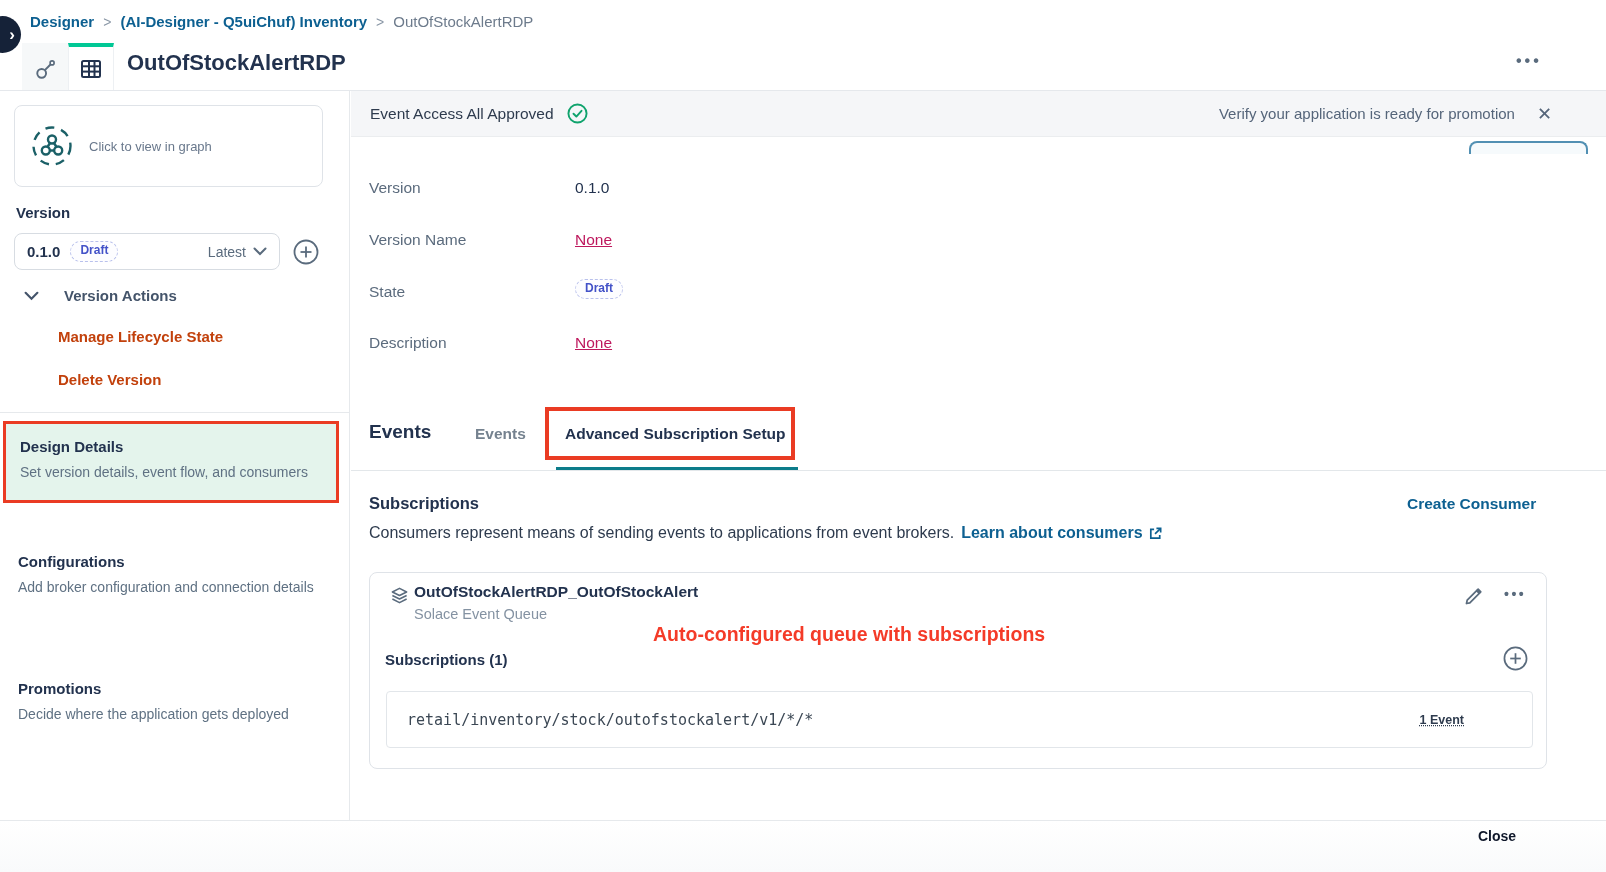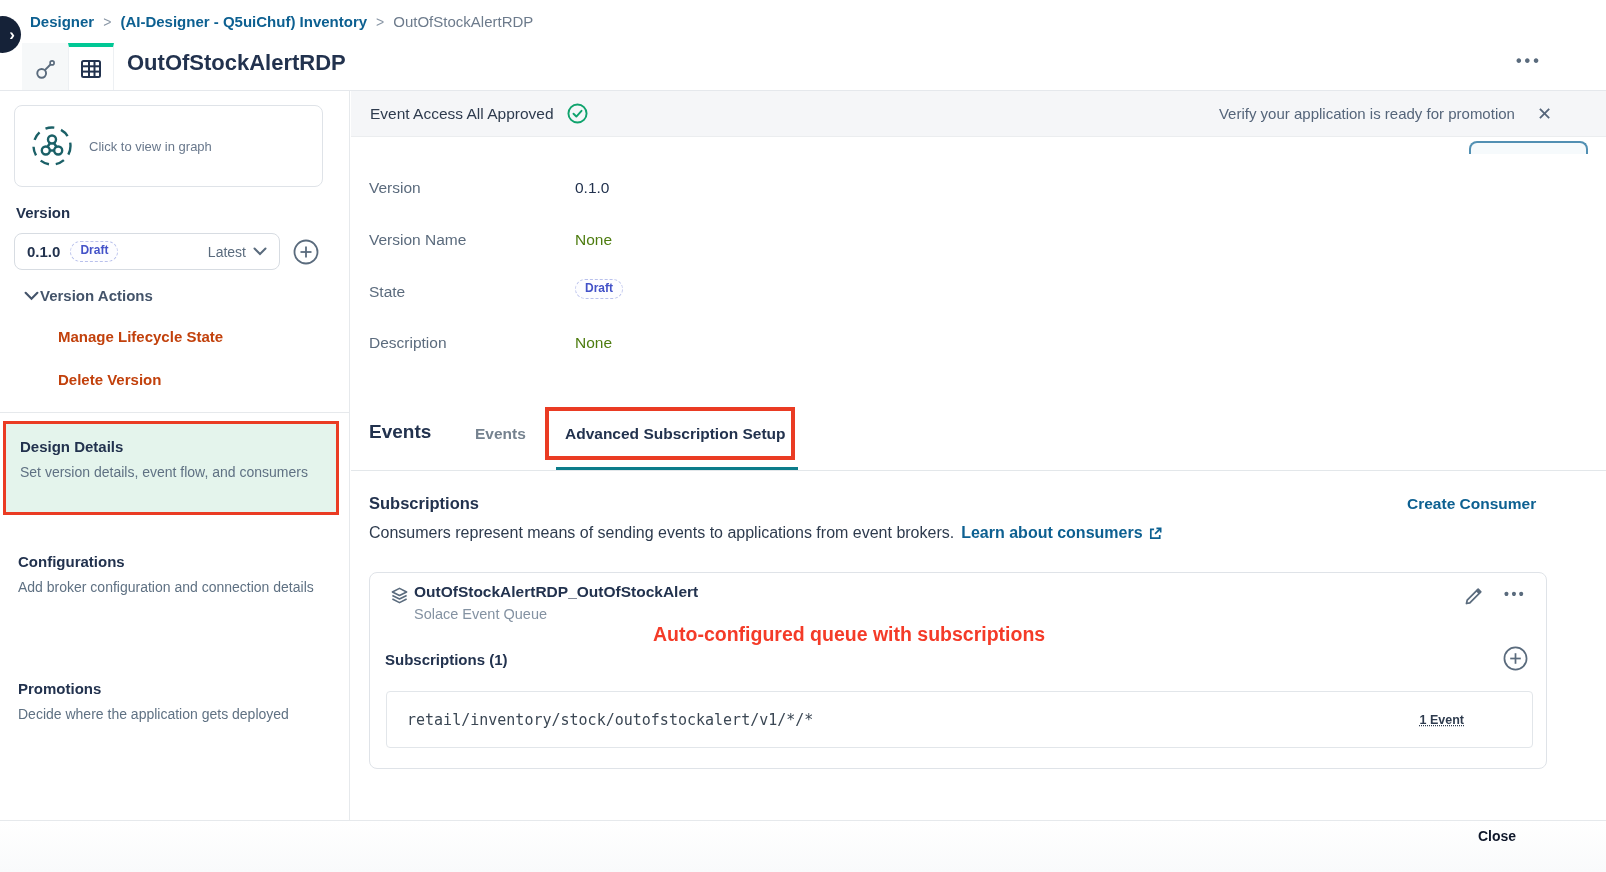--- a/index.html
+++ b/index.html
@@ -36,45 +36,45 @@
   .type-card-sub { font-size:13px; color:#69788c; }
   .version-label { position:absolute; left:16px; top:113px; font-size:15px; font-weight:700; color:#22324e; }
   .version-box { position:absolute; left:14px; top:142px; width:266px; height:37px; border:1px solid #d7dce2;
     border-radius:8px; display:flex; align-items:center; gap:10px; padding:0 12px; cursor:pointer; background:#fff; }
   .version-num { font-size:15px; font-weight:600; color:#22324e; }
   .draft-badge { font-size:12px; font-weight:700; color:#4352c8; border:1.5px dashed #b9c1ec;
     border-radius:11px; padding:2px 9px 3px; background:#fdfdff; line-height:1.1; }
   .latest { margin-left:auto; font-size:14px; color:#5a6b7d; display:flex; align-items:center; gap:7px; }
   .icon-btn { color:#5a6b7d; cursor:pointer; background:none; border:none; padding:0; display:inline-flex; }
   .add-version { position:absolute; left:293px; top:148px; }
-  .version-actions { position:absolute; left:24px; top:196px; display:flex; align-items:center; gap:1px;
+  .version-actions { position:absolute; left:24px; top:196px; display:flex; align-items:center; gap:25px;
     font-size:15px; font-weight:600; color:#44546a; cursor:pointer; }
   .action-link { position:absolute; left:58px; font-size:15px; font-weight:700; color:#c2410c; cursor:pointer; }
   .sidebar-divider { position:absolute; left:0; top:321px; width:100%; height:1px; background:#e6e9ec; }
   .nav-design { position:absolute; left:3px; top:330px; width:336px; background:#e4f4ec;
-    border:3px solid #ea3b23; padding:14px 14px 28px; cursor:pointer; }
+    border:3px solid #ea3b23; padding:14px 14px 16px; cursor:pointer; }
   .nav-title { font-size:15px; font-weight:700; color:#22324e; margin-bottom:7px; }
   .nav-sub { font-size:14px; color:#5f7183; line-height:1.55; width:292px; }
   .nav-config { position:absolute; left:18px; top:462px; width:308px; cursor:pointer; }
   .nav-promo { position:absolute; left:18px; top:589px; width:312px; cursor:pointer; }
 
   
   .main-banner { position:absolute; left:351px; top:91px; width:1255px; height:46px; background:#f5f6f8;
     border-bottom:1px solid #ebedef; display:flex; align-items:center; }
   .banner-status { margin-left:19px; display:flex; align-items:center; gap:13px; font-size:15.5px; color:#2e3b4e; }
   .banner-right { margin-left:auto; margin-right:54px; display:flex; align-items:center; gap:22px;
     font-size:15px; color:#55657a; }
   .banner-close { font-size:18px; color:#55657a; cursor:pointer; line-height:1; }
   .peek-button { position:absolute; left:1469px; top:141px; width:119px; height:13px; background:#f6fafc;
     border:2px solid #5290b3; border-bottom:none; border-radius:8px 8px 0 0; cursor:pointer; }
 
   
   .f-label { position:absolute; left:369px; font-size:15.5px; color:#5b6b7d; }
   .f-value { position:absolute; left:575px; font-size:15.5px; color:#22324e; }
-  .f-value.muted { color:#4d7c0f; }
+  .f-value.muted { color:#be185d;text-decoration:underline; }
 
   
   .events-heading { position:absolute; left:369px; top:421px; font-size:19px; font-weight:700; color:#22324e; }
   .tab-events { position:absolute; left:475px; top:425px; font-size:15.5px; font-weight:700; color:#75828f; cursor:pointer; }
   .tab-adv { position:absolute; left:565px; top:425px; font-size:15.5px; font-weight:700; color:#22324e; cursor:pointer; z-index:2; }
   .tab-underline { position:absolute; left:556px; top:467px; width:242px; height:3px; background:#0c7c8a; }
   .annotation-box-tab { position:absolute; left:545px; top:407px; width:250px; height:53px;
     border:4px solid #ea3b23; z-index:3; pointer-events:none; }
   .tabs-divider { position:absolute; left:351px; top:470px; width:1255px; height:1px; background:#e3e7ea; }
 

